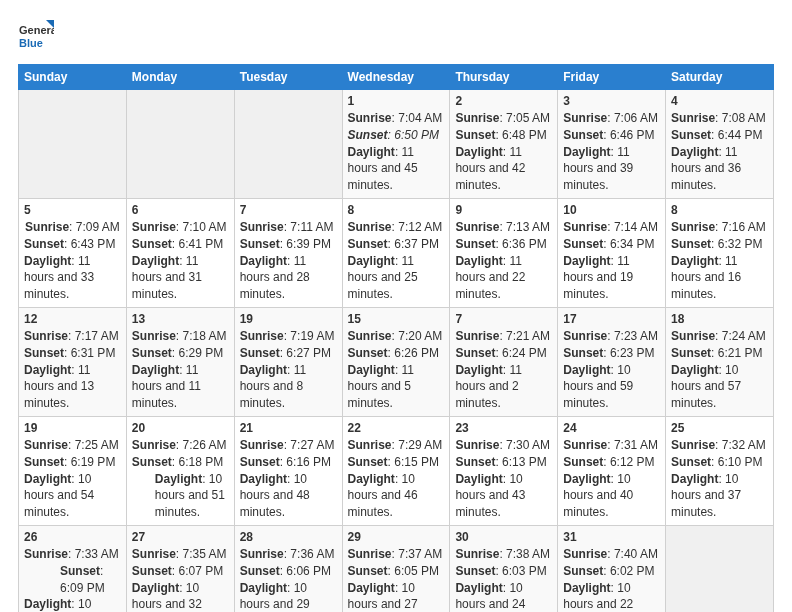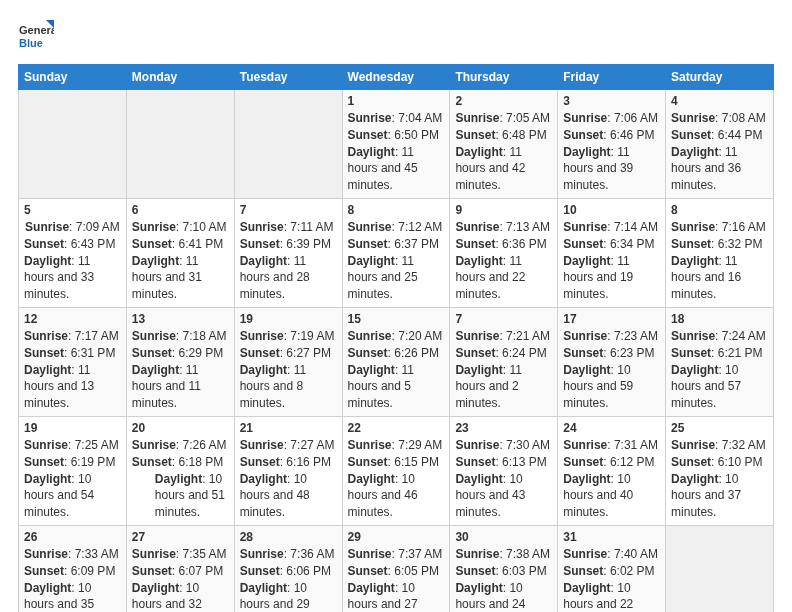--- a/index.html
+++ b/index.html
@@ -111,21 +111,21 @@
     </thead>
     <tbody id="calendar-body">
     <tr>
           <td class="empty-cell"></td>
           <td class="empty-cell"></td>
           <td class="empty-cell"></td>
           <td>
             <span class="day-num">1</span>
             <div class="day-info">
               <span style="display: block;"><b>Sunrise</b>: 7:04 AM</span>
-              <span style="display: block;"><b>Sunset</b>: 6:50 PM</span>
+              <span style="display: block; font-style: italic;"><b>Sunset</b>: 6:50 PM</span>
               <span style="display: block;"><b>Daylight</b>: 11 hours and 45 minutes.</span>
             </div>
           </td>
           <td>
             <span class="day-num">2</span>
             <div class="day-info">
               <span style="display: block;"><b>Sunrise</b>: 7:05 AM</span>
               <span style="display: block;"><b>Sunset</b>: 6:48 PM</span>
               <span style="display: block;"><b>Daylight</b>: 11 hours and 42 minutes.</span>
             </div>
@@ -319,21 +319,21 @@
               <span style="display: block;"><b>Sunset</b>: 6:10 PM</span>
               <span style="display: block;"><b>Daylight</b>: 10 hours and 37 minutes.</span>
             </div>
           </td>
         </tr>
         <tr>
           <td>
             <span class="day-num">26</span>
             <div class="day-info">
               <span style="display: block;"><b>Sunrise</b>: 7:33 AM</span>
-              <span style="display: block;"><b>Sunset</b>: 6:09 PM</span>
+              <span style="display: block; margin-left: 36px;"><b>Sunset</b>: 6:09 PM</span>
               <span style="display: block;"><b>Daylight</b>: 10 hours and 35 minutes.</span>
             </div>
           </td>
           <td>
             <span class="day-num">27</span>
             <div class="day-info">
               <span style="display: block;"><b>Sunrise</b>: 7:35 AM</span>
               <span style="display: block;"><b>Sunset</b>: 6:07 PM</span>
               <span style="display: block;"><b>Daylight</b>: 10 hours and 32 minutes.</span>
             </div>

